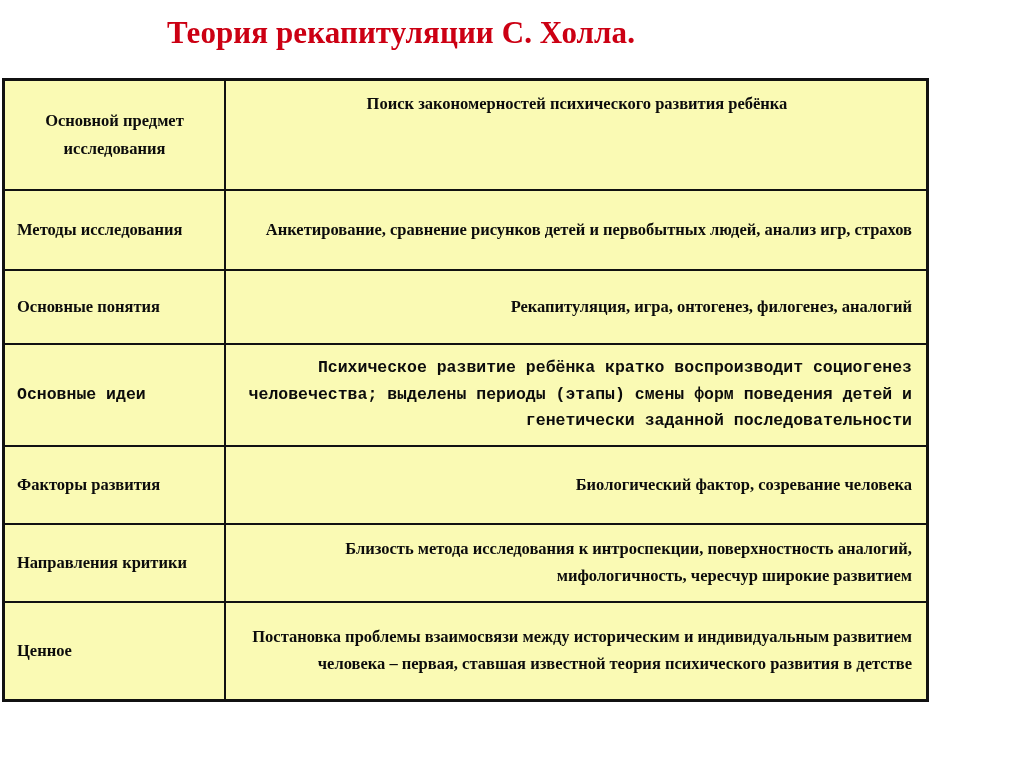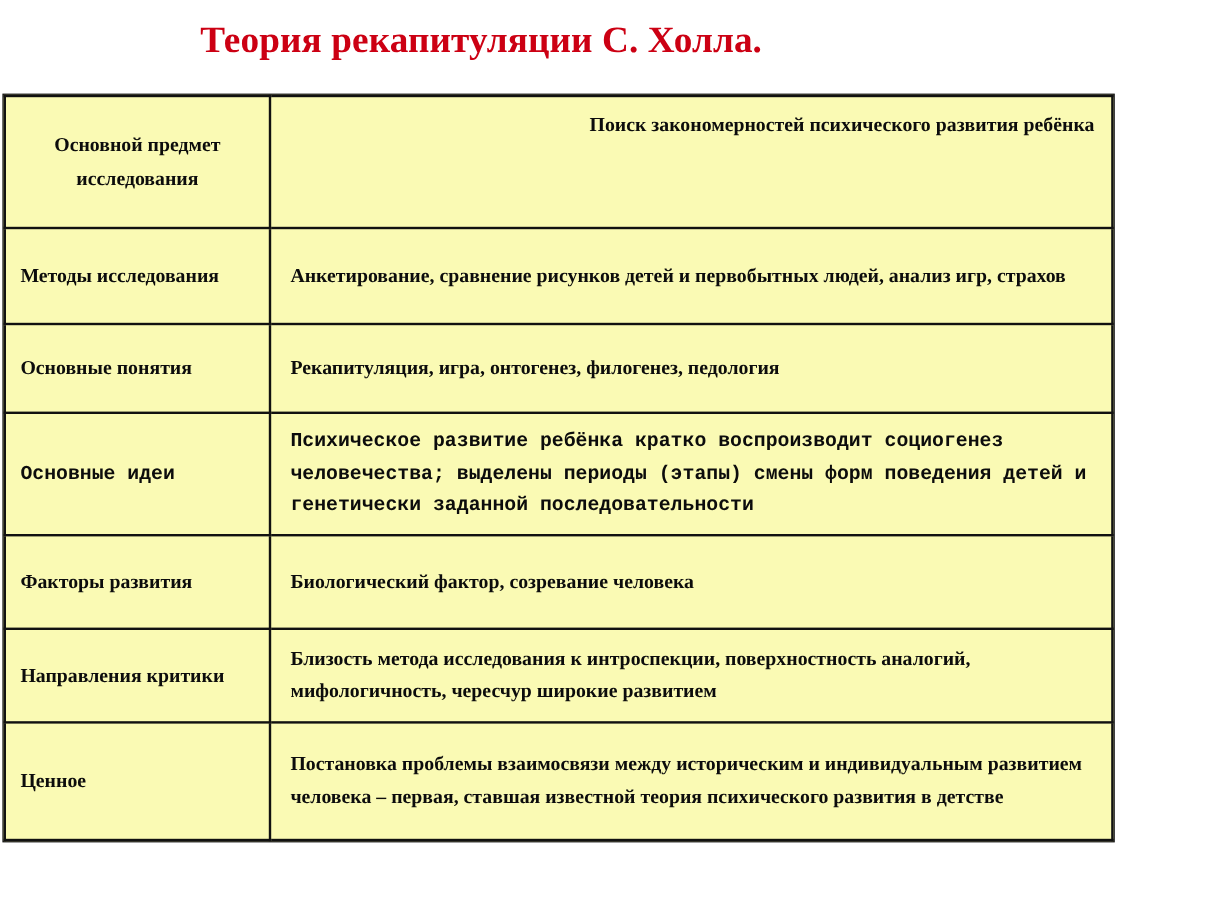--- a/index.html
+++ b/index.html
@@ -65,23 +65,24 @@
   }
   #theory-table td.label.center {
     text-align: center;
     padding-left: 8px;
     padding-right: 8px;
     line-height: 1.72;
   }
   #theory-table td.value {
     padding-left: 16px;
     padding-right: 14px;
+    text-align: right;
   }
   #theory-table td.value.center {
-    text-align: right;
+    text-align: center;
     vertical-align: top;
     padding-top: 10px;
   }
   
   #theory-table {
     box-shadow: 0 0 0 1px #111111;
   }
   .r-h  td { height: 92px; }
   .r-m  td { height: 66px; }
   .r-c  td { height: 60px; }
@@ -105,21 +106,21 @@
         <td class="value center">Поиск закономерностей психического развития ребёнка</td>
       </tr>
 
       <tr class="r-m">
         <td class="label">Методы исследования</td>
         <td class="value">Анкетирование, сравнение рисунков детей и первобытных людей, анализ игр, страхов</td>
       </tr>
 
       <tr class="r-c">
         <td class="label">Основные понятия</td>
-        <td class="value">Рекапитуляция, игра, онтогенез, филогенез, педология</td>
+        <td class="value">Рекапитуляция, игра, онтогенез, филогенез, аналогий</td>
       </tr>
 
       <tr class="r-i">
         <td class="label">Основные идеи</td>
         <td class="value">Психическое развитие ребёнка кратко воспроизводит социогенез человечества; выделены периоды (этапы) смены форм поведения детей и генетически заданной последовательности</td>
       </tr>
 
       <tr class="r-f">
         <td class="label">Факторы развития</td>
         <td class="value">Биологический фактор, созревание человека</td>

